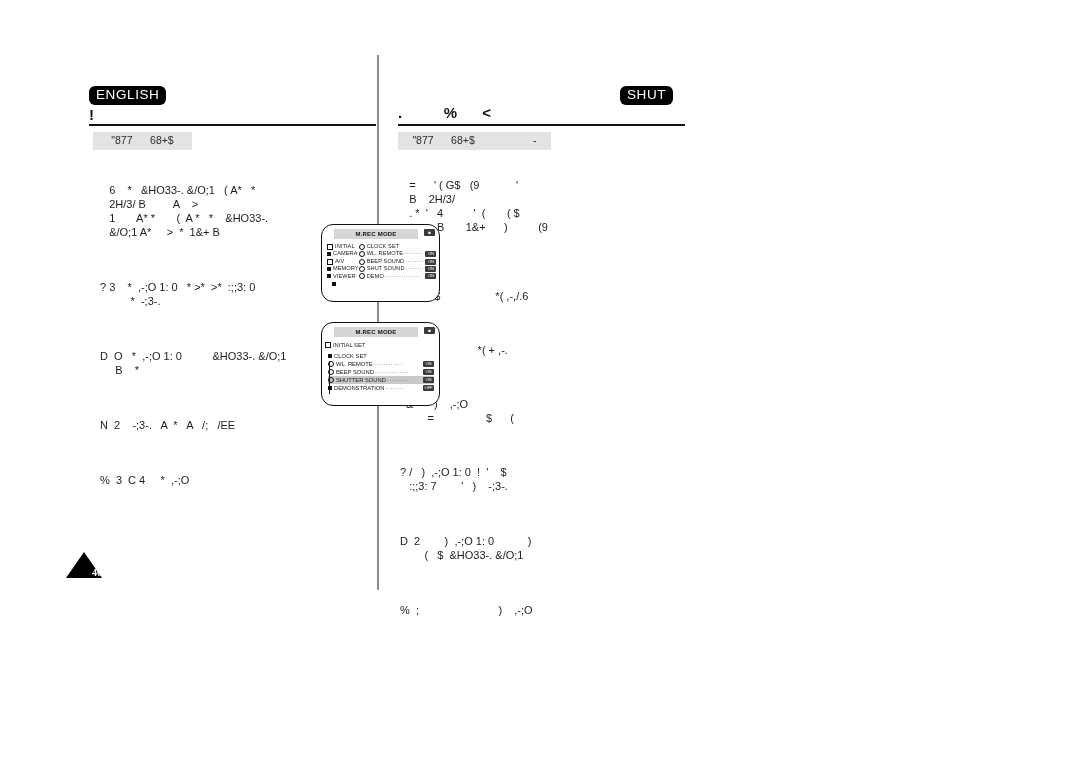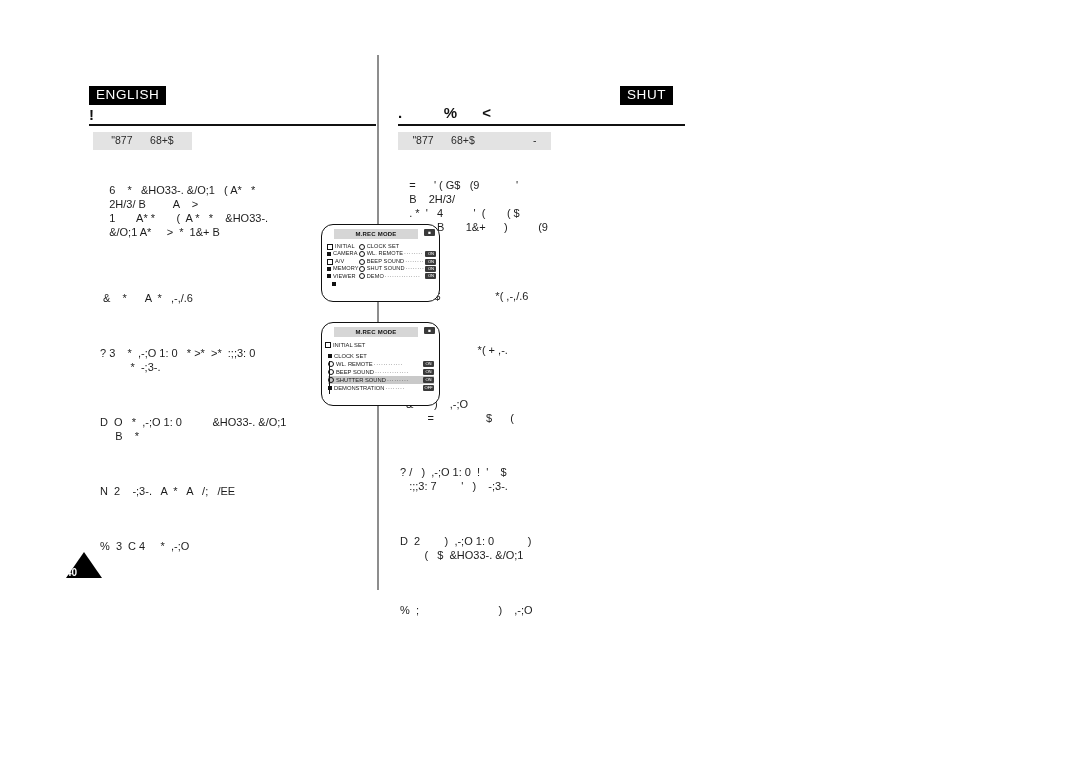--- a/index.html
+++ b/index.html
@@ -8,21 +8,21 @@
     font-family:"Liberation Sans", sans-serif;
     color:#1a1a1a;
   }
   .page{position:absolute;inset:0;background:#fff;}
 
   
   .lang-badge{
     position:absolute;background:#000;color:#fff;
     font-family:"Liberation Sans", sans-serif;
     font-size:13.5px;letter-spacing:.6px;
-    padding:2px 7px 3px 7px;line-height:1.05;
+    padding:2px 7px 3px 7px;line-height:1.05;border-radius:6px;
   }
   #lang-en{left:89px;top:86px;}
   #lang-cz{left:620px;top:86px;}
 
   
   .chapter-title{
     position:absolute;font-family:"Liberation Sans", sans-serif;
     font-size:15px;font-weight:700;color:#111;white-space:pre;
   }
   #title-en{left:89px;top:106px;}
@@ -102,22 +102,22 @@
     position:absolute;left:7px;top:38px;width:1px;height:33px;background:#111;
   }
 
   
   #pageno{
     position:absolute;left:66px;top:552px;width:0;height:0;
     border-left:18px solid transparent;border-right:18px solid transparent;
     border-bottom:26px solid #000;
   }
   #pageno-label{
-    position:absolute;left:66px;top:568px;width:36px;text-align:left;
-    color:#fff;font-size:10px;font-weight:700;line-height:10px;
+    position:absolute;left:66px;top:568px;width:36px;text-align:right;
+    color:#fff;font-size:10px;font-weight:700;line-height:10px;font-family:Liberation Serif, serif;
   }
 </style>
 </head>
 <body>
 
 <div class="page">
 
   <div id="vrule"></div>
 
   <div class="lang-badge" id="lang-en">ENGLISH</div>
@@ -130,21 +130,20 @@
   <div class="hrule" id="rule-cz"></div>
 
   <div class="section-bar" id="bar-en">"877      68+$</div>
   <div class="section-bar" id="bar-cz">"877      68+$                    -</div>
 
   <div class="col" id="col-en">
     <div class="para">   6    *   &amp;HO33-. &amp;/O;1   ( A*   *
    2H/3/ B         A    &gt;
    1       A* *       (  A *   *    &amp;HO33-.
    &amp;/O;1 A*     &gt;  *  1&amp;+ B</div>
-    <div class="para gap-l"> &amp;    *      A  *   ,-,/.6</div>
     <div class="para gap-m">? 3    *  ,-;O 1: 0   * &gt;*  &gt;*  :;;3: 0
           *  -;3-.</div>
     <div class="para gap-m">D  O   *  ,-;O 1: 0          &amp;HO33-. &amp;/O;1
      B    *</div>
     <div class="para gap-m">N  2    -;3-.   A  *   A   /;   /EE</div>
     <div class="para gap-m">%  3  C 4     *  ,-;O</div>
   </div>
 
   <div class="col" id="col-cz">
     <div class="para">   =      ' ( G$   (9            '

